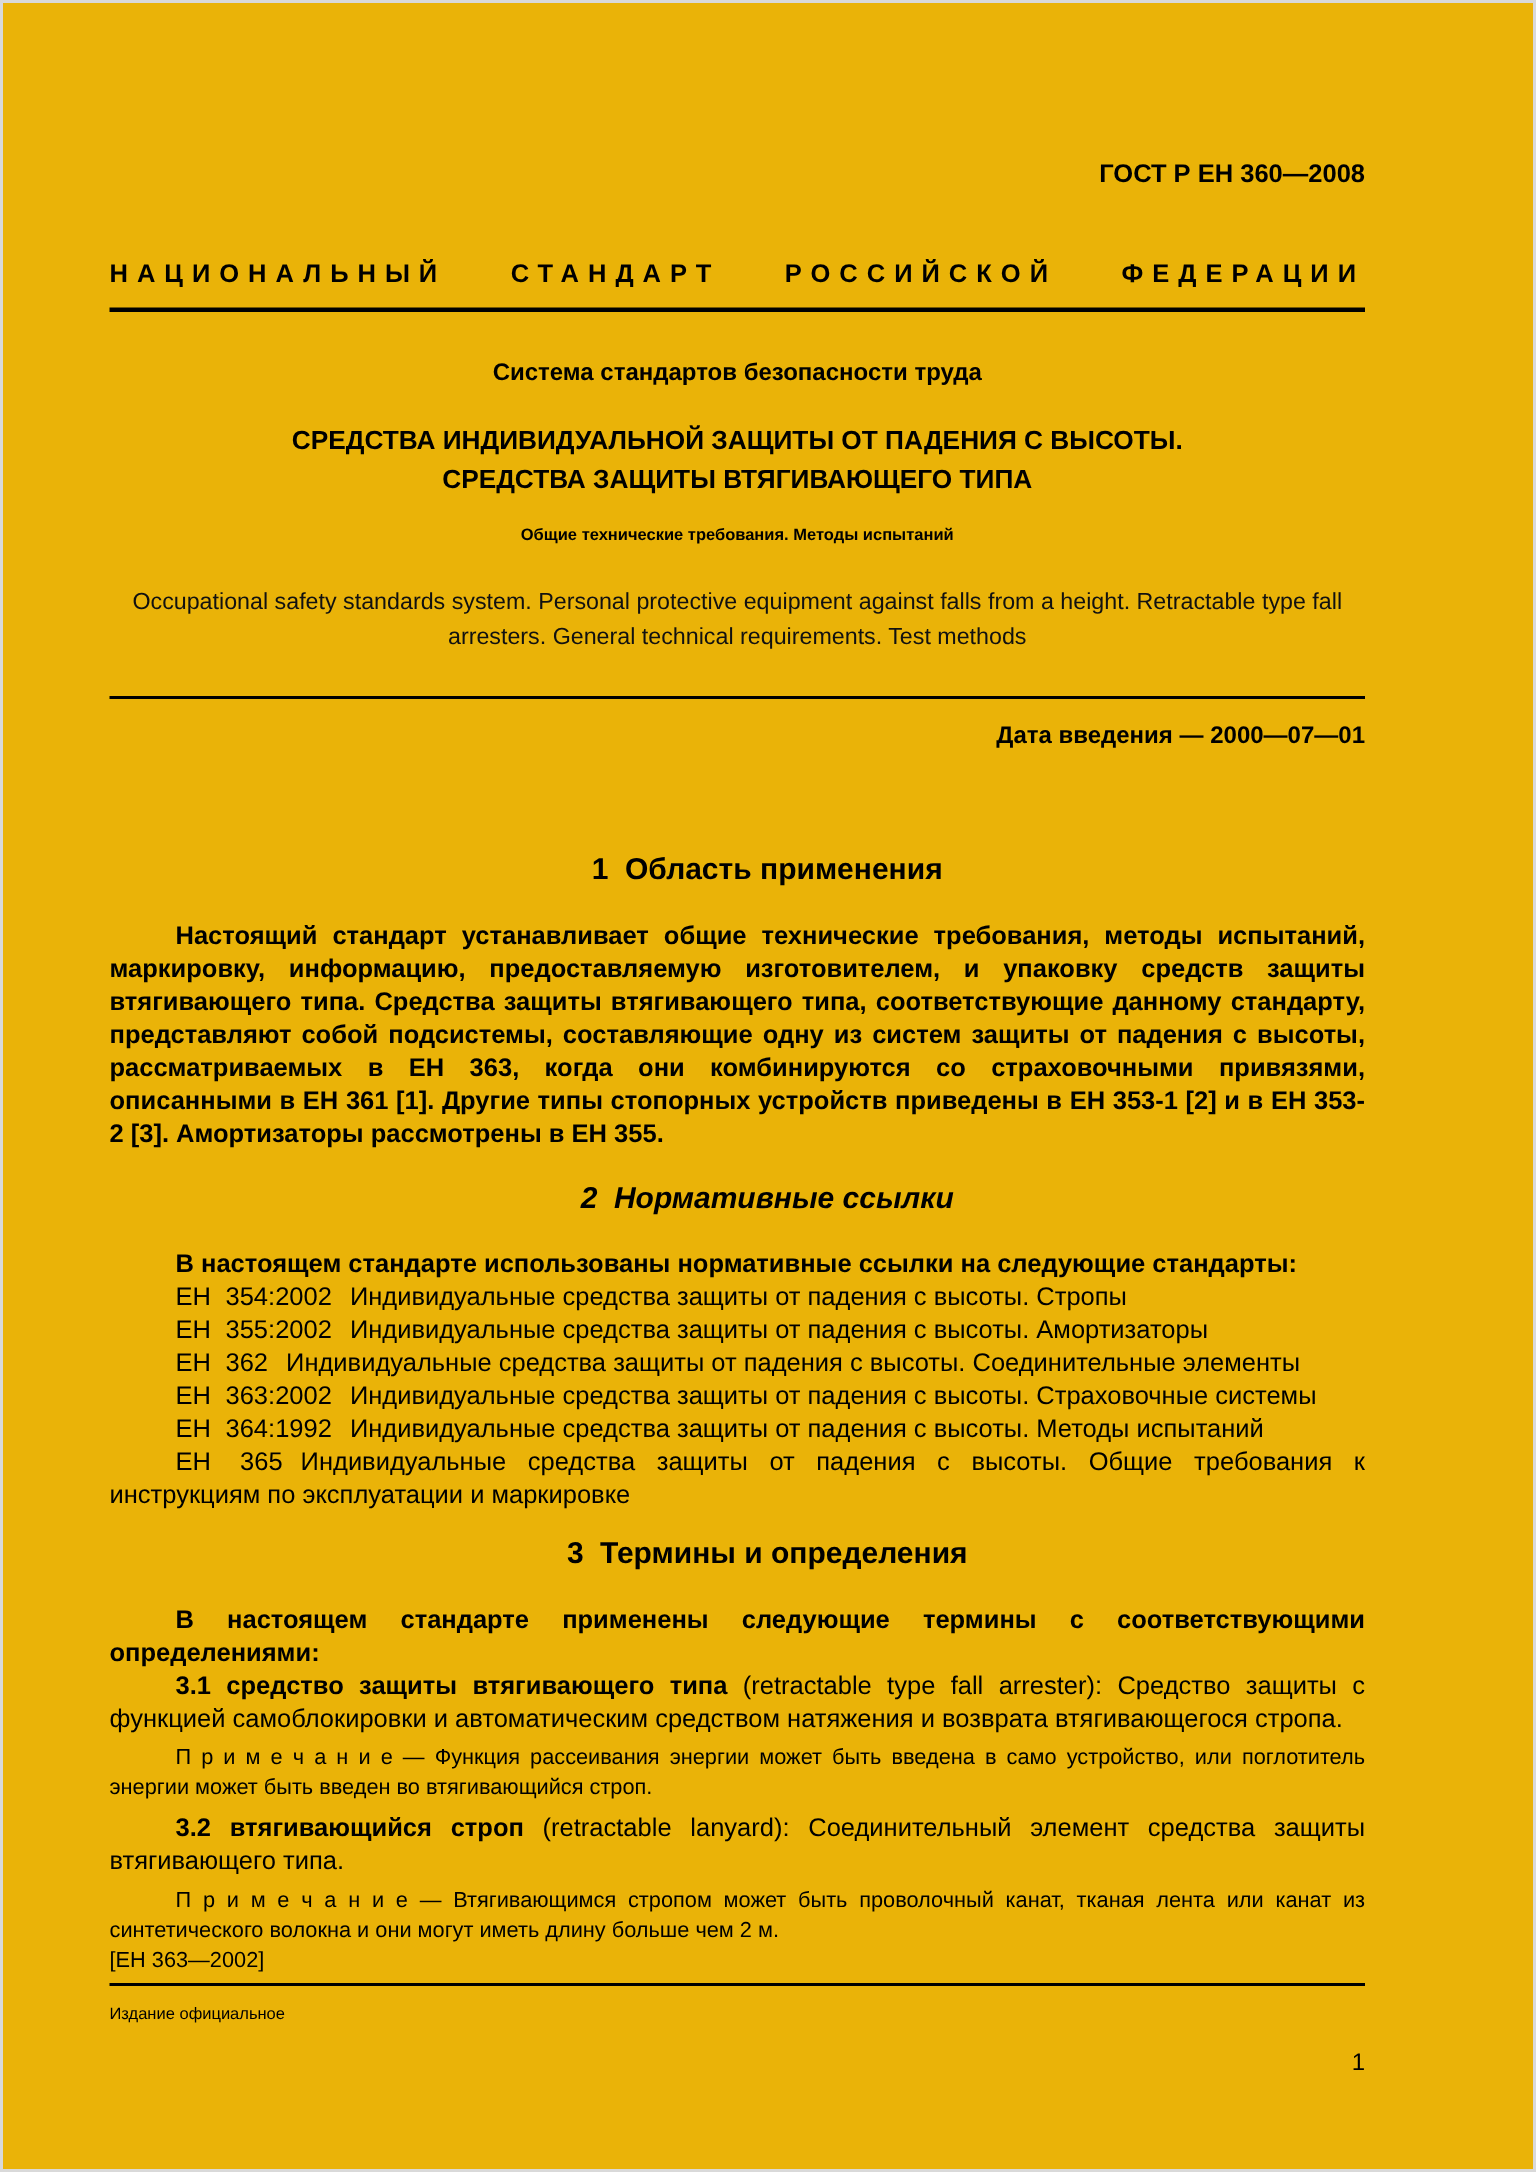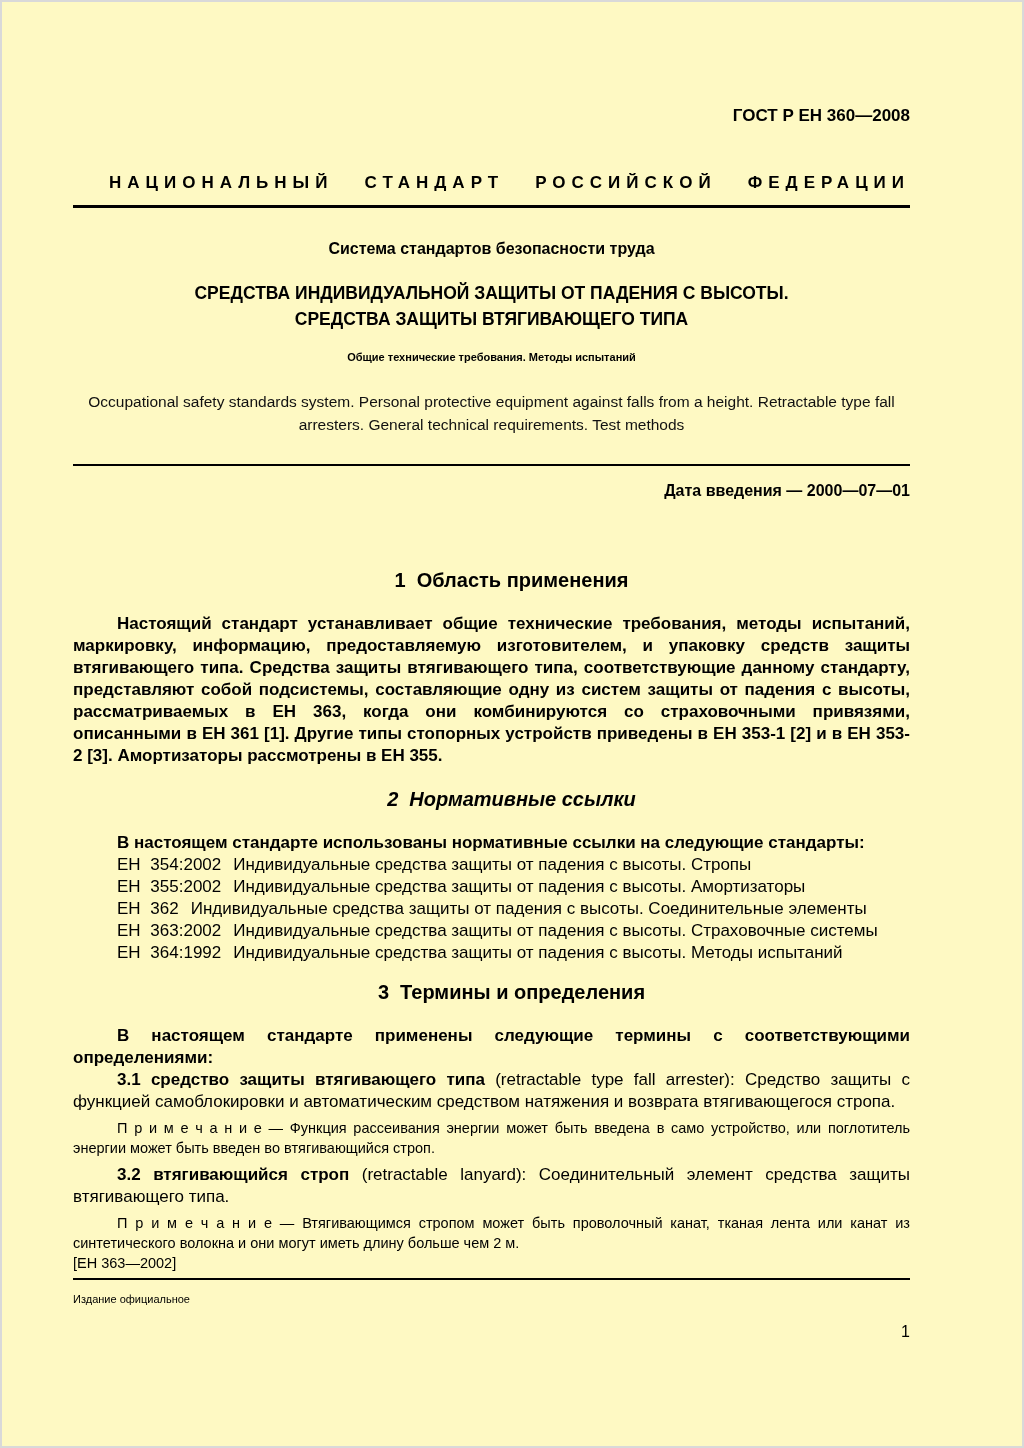--- a/index.html
+++ b/index.html
@@ -2,21 +2,21 @@
 <html lang="ru"><head>
 <meta charset="utf-8">
 <style>
   * { box-sizing: border-box; }
   html, body { margin: 0; padding: 0; background: #e8e8e8; }
   .page {
     position: relative;
     width: 1024px;
     height: 1448px;
     margin: 0 auto;
-    background: #fef9c3;
+    background: #eab308;
     border: 2px solid #d9d9d9;
     font-family: "Liberation Sans", "DejaVu Sans", sans-serif;
     color: #000;
     overflow: hidden;
   }
   .content {
     width: 837px;
     margin-left: 71px;
     padding-top: 105px;
   }
@@ -28,21 +28,20 @@
   }
   .national-heading {
     margin-top: 48px;
     font-size: 17px;
     font-weight: bold;
     letter-spacing: 6px;
     line-height: 20px;
     text-align: justify;
     text-align-last: justify;
     white-space: nowrap;
-    margin-left: 36px;
   }
   .rule-thick {
     margin-top: 12px;
     height: 3px;
     background: #000;
   }
   .system-title {
     margin-top: 31px;
     text-align: center;
     font-size: 16px;
@@ -172,20 +171,21 @@
 
     <h2 class="sec-heading h2-gap"><span class="sec-num">2</span><span>Нормативные ссылки</span></h2>
 
     <p class="body-text para first-gap">В настоящем стандарте использованы нормативные ссылки на следующие стандарты:</p>
 
     <p class="body-text ref-item"><span class="ref-code">ЕН 354:2002</span><span>Индивидуальные средства защиты от падения с высоты. Стропы</span></p>
     <p class="body-text ref-item"><span class="ref-code">ЕН 355:2002</span><span>Индивидуальные средства защиты от падения с высоты. Амортизаторы</span></p>
     <p class="body-text ref-item"><span class="ref-code">ЕН 362</span><span>Индивидуальные средства защиты от падения с высоты. Соединительные элементы</span></p>
     <p class="body-text ref-item"><span class="ref-code">ЕН 363:2002</span><span>Индивидуальные средства защиты от падения с высоты. Страховочные системы</span></p>
     <p class="body-text ref-item"><span class="ref-code">ЕН 364:1992</span><span>Индивидуальные средства защиты от падения с высоты. Методы испытаний</span></p>
+    <p class="body-text ref-item"><span class="ref-code">ЕН 365</span><span>Индивидуальные средства защиты от падения с высоты. Общие требования к инструкциям по эксплуатации и маркировке</span></p>
 
     <h2 class="sec-heading h3-gap"><span class="sec-num">3</span><span>Термины и определения</span></h2>
 
     <p class="body-text para first-gap">В настоящем стандарте применены следующие термины с соответствующими определениями:</p>
 
     <p class="body-text para"><b>3.1</b> <b>средство защиты втягивающего типа</b> <span>(retractable type fall arrester):</span> <span>Средство защиты с функцией самоблокировки и автоматическим средством натяжения и возврата втягивающегося стропа.</span></p>
 
     <p class="note note-gap"><span>П р и м е ч а н и е</span> <span>— Функция рассеивания энергии может быть введена в само устройство, или поглотитель энергии может быть введен во втягивающийся строп.</span></p>
 
     <p class="body-text para term-gap"><b>3.2</b> <b>втягивающийся строп</b> <span>(retractable lanyard):</span> <span>Соединительный элемент средства защиты втягивающего типа.</span></p>

